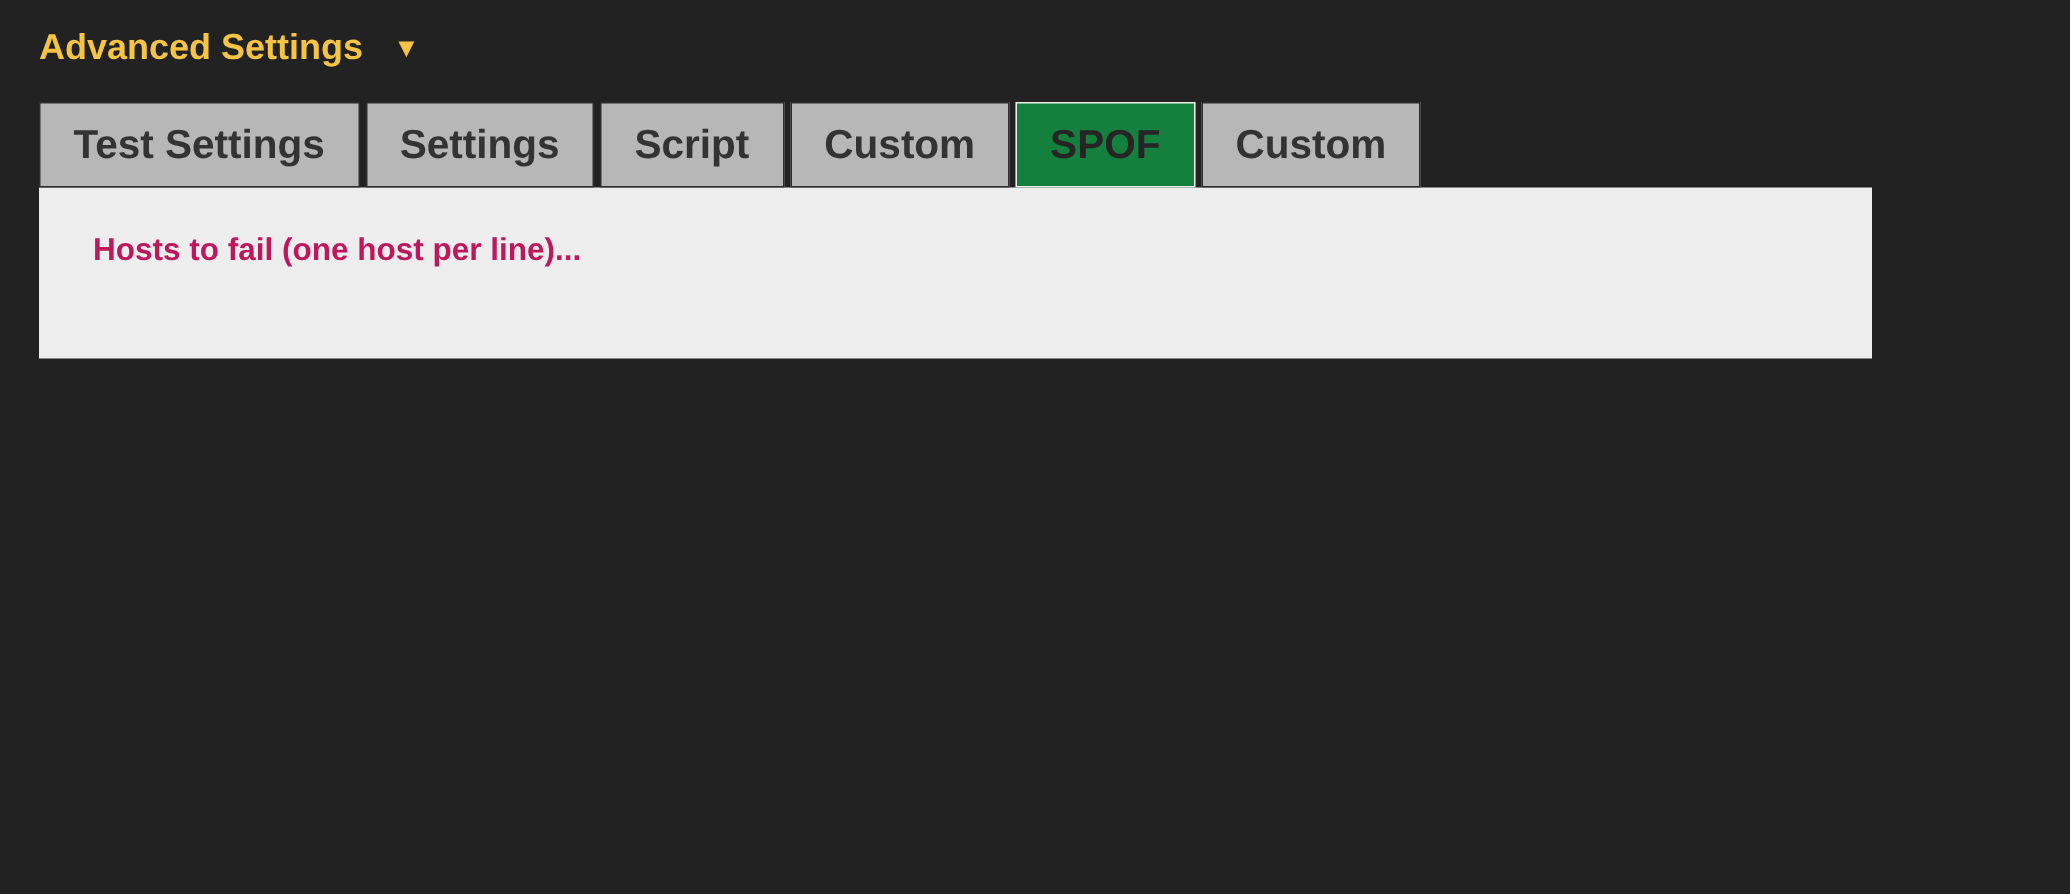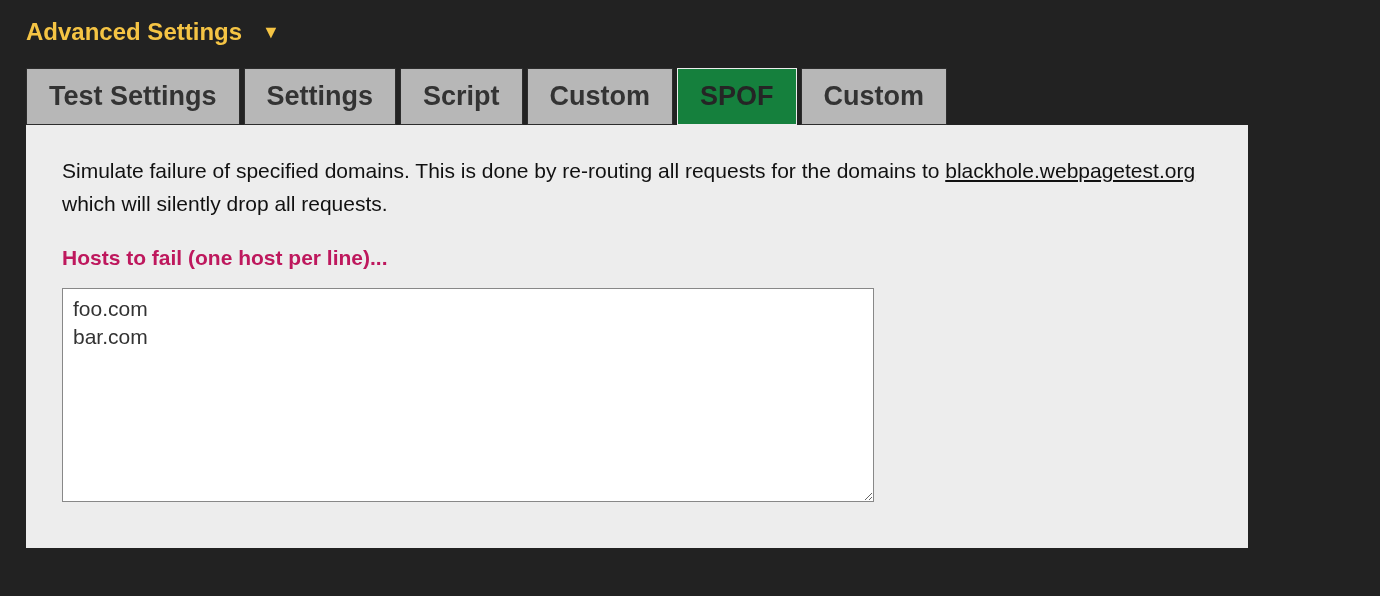--- a/index.html
+++ b/index.html
@@ -96,19 +96,14 @@
 <div class="tabs">
   <div class="tab">Test Settings</div>
   <div class="tab">Settings</div>
   <div class="tab">Script</div>
   <div class="tab">Custom</div>
   <div class="tab active">SPOF</div>
   <div class="tab">Custom</div>
 </div>
 
 <div class="panel">
-  <p class="panel-desc">
-    <span>Simulate failure of specified domains. This is done by re-routing all requests for the domains to </span><a href="#">blackhole.webpagetest.org</a><span> which will silently drop all requests.</span>
-  </p>
   <p class="panel-label">Hosts to fail (one host per line)...</p>
-  <textarea class="hosts-textarea" style="">foo.com
-bar.com</textarea>
 </div>
 
 </body></html>

